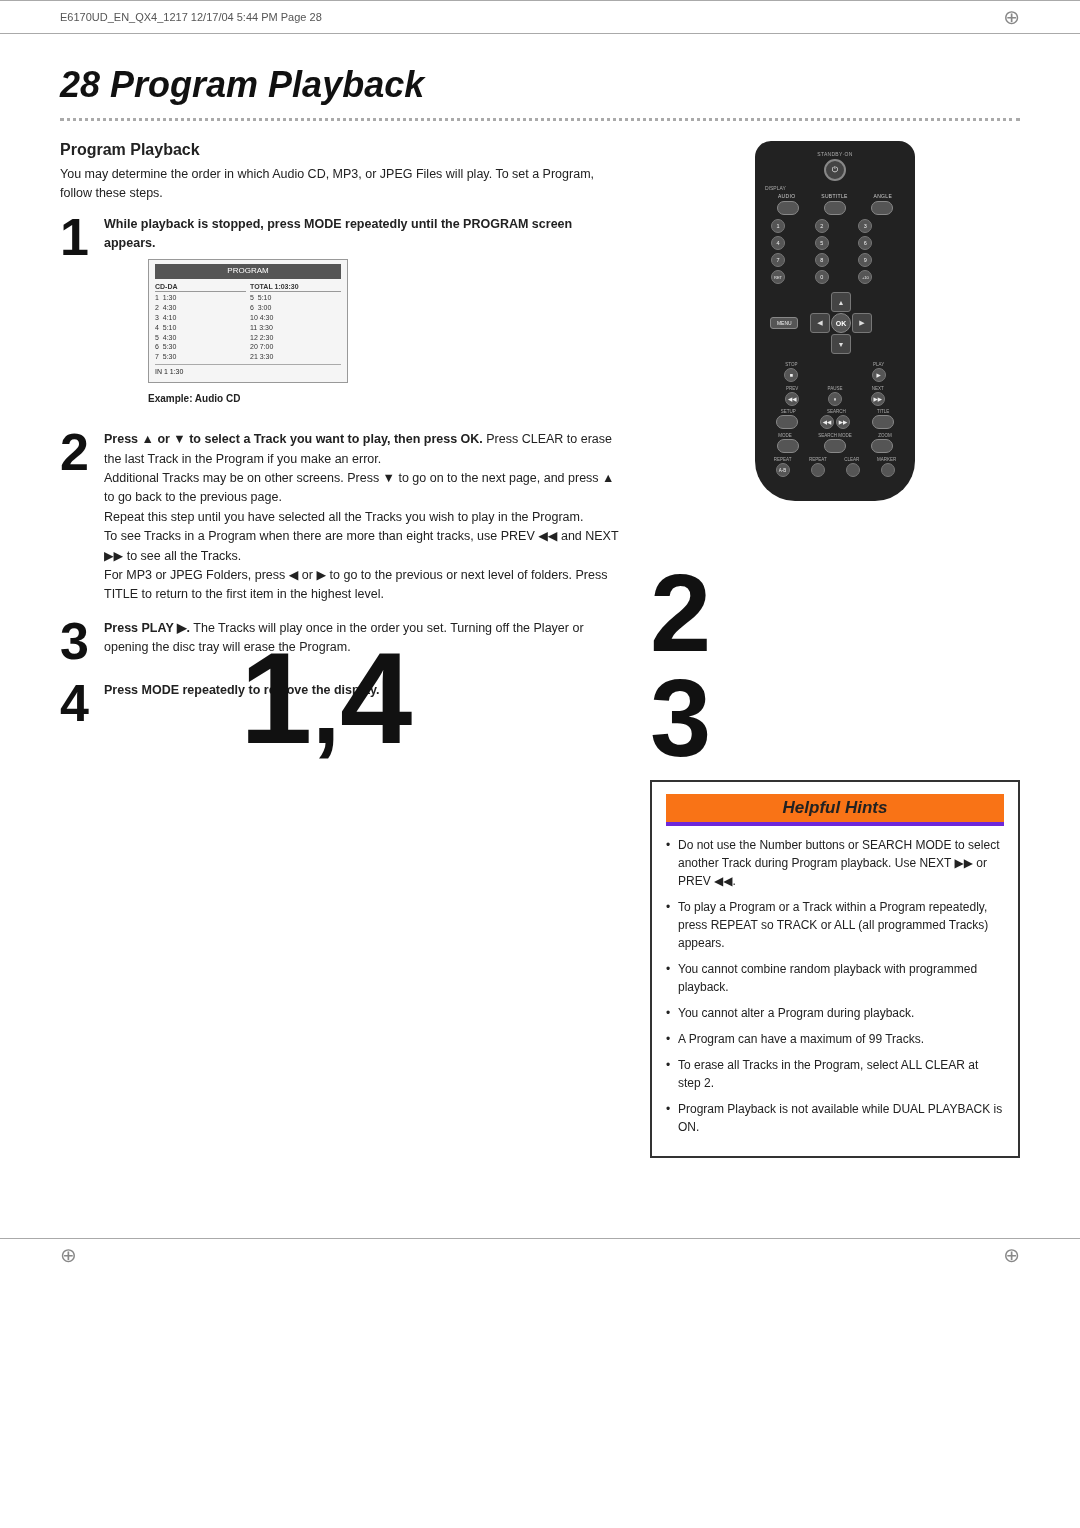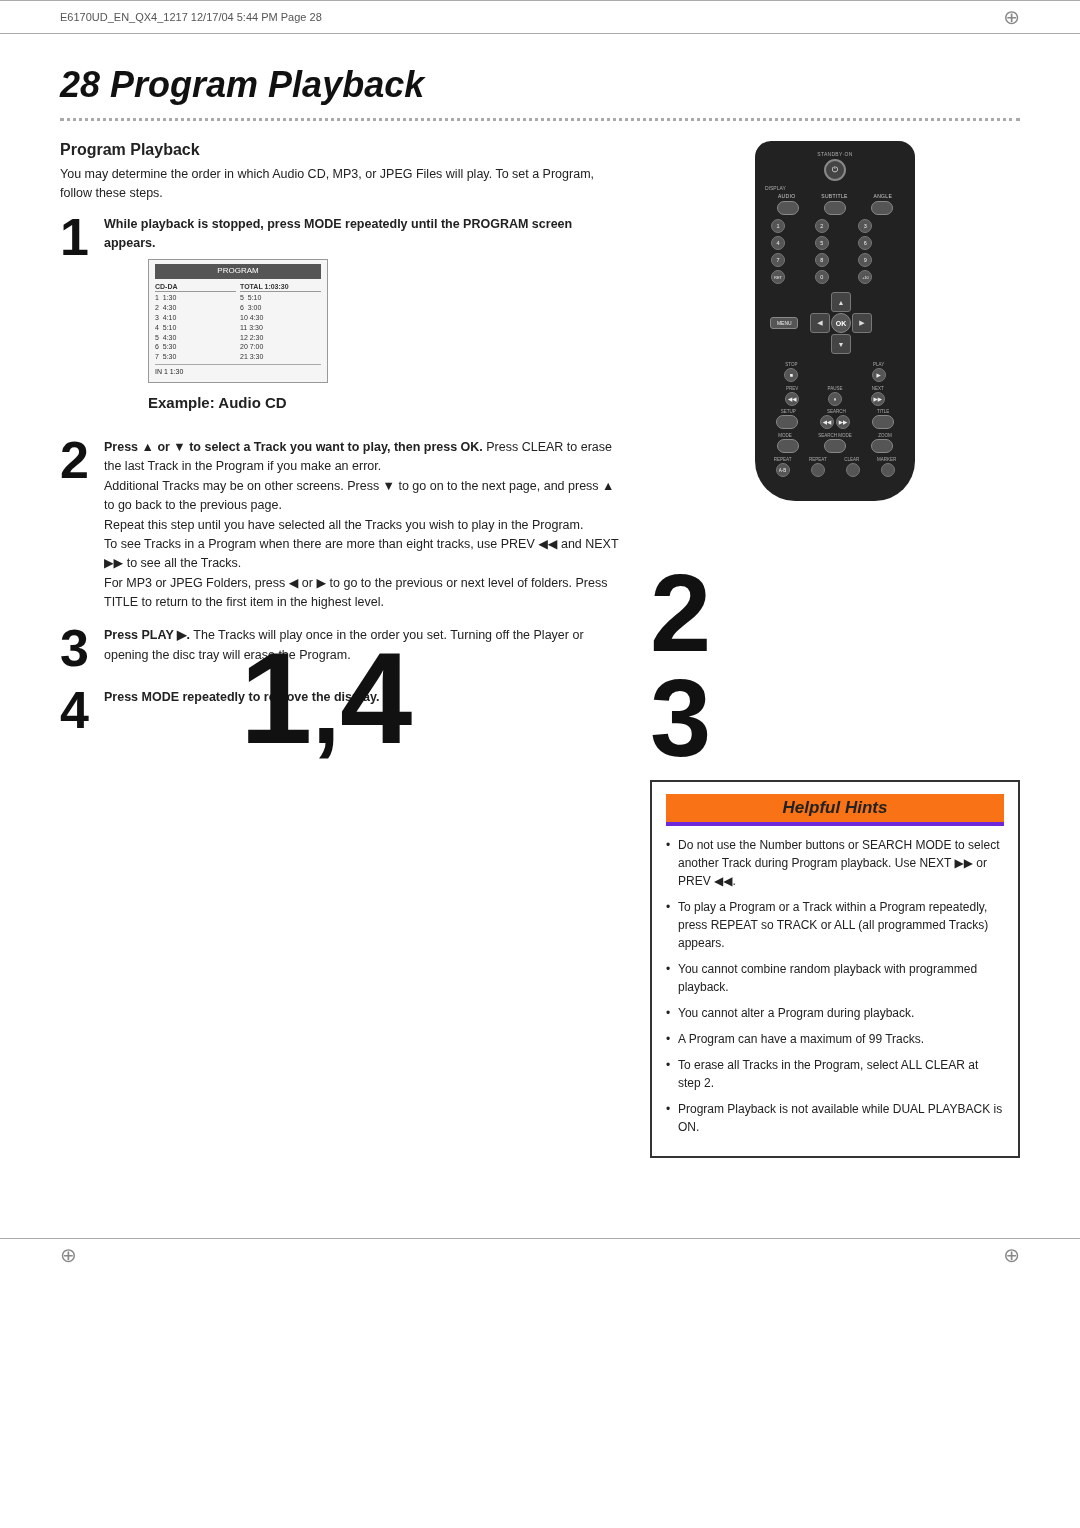--- a/index.html
+++ b/index.html
@@ -225,21 +225,21 @@
       align-items: center;
       justify-content: center;
       font-size: 5px;
       color: #eee;
     }
 
     
     .program-screen {
       border: 1px solid #999;
       background: #f5f5f5;
-      width: 180px;
+      width: 200px;
       padding: 4px 6px;
       font-size: 8px;
       margin: 6px 0 8px 44px;
     }
     .program-screen-title {
       background: #555;
       color: #fff;
       font-size: 8px;
       text-align: center;
       padding: 1px 0;
@@ -254,21 +254,21 @@
       font-size: 7px;
       line-height: 1.4;
       color: #333;
     }
     .program-col-header {
       font-weight: bold;
       border-bottom: 1px solid #999;
       margin-bottom: 1px;
     }
     .example-label {
-      font-size: 15px;
+      font-size: 10px;
       font-weight: bold;
       margin-left: 44px;
       margin-bottom: 10px;
     }
 
     
     .helpful-hints {
       border: 2px solid #333;
       padding: 12px 14px;
       margin-top: 10px;

